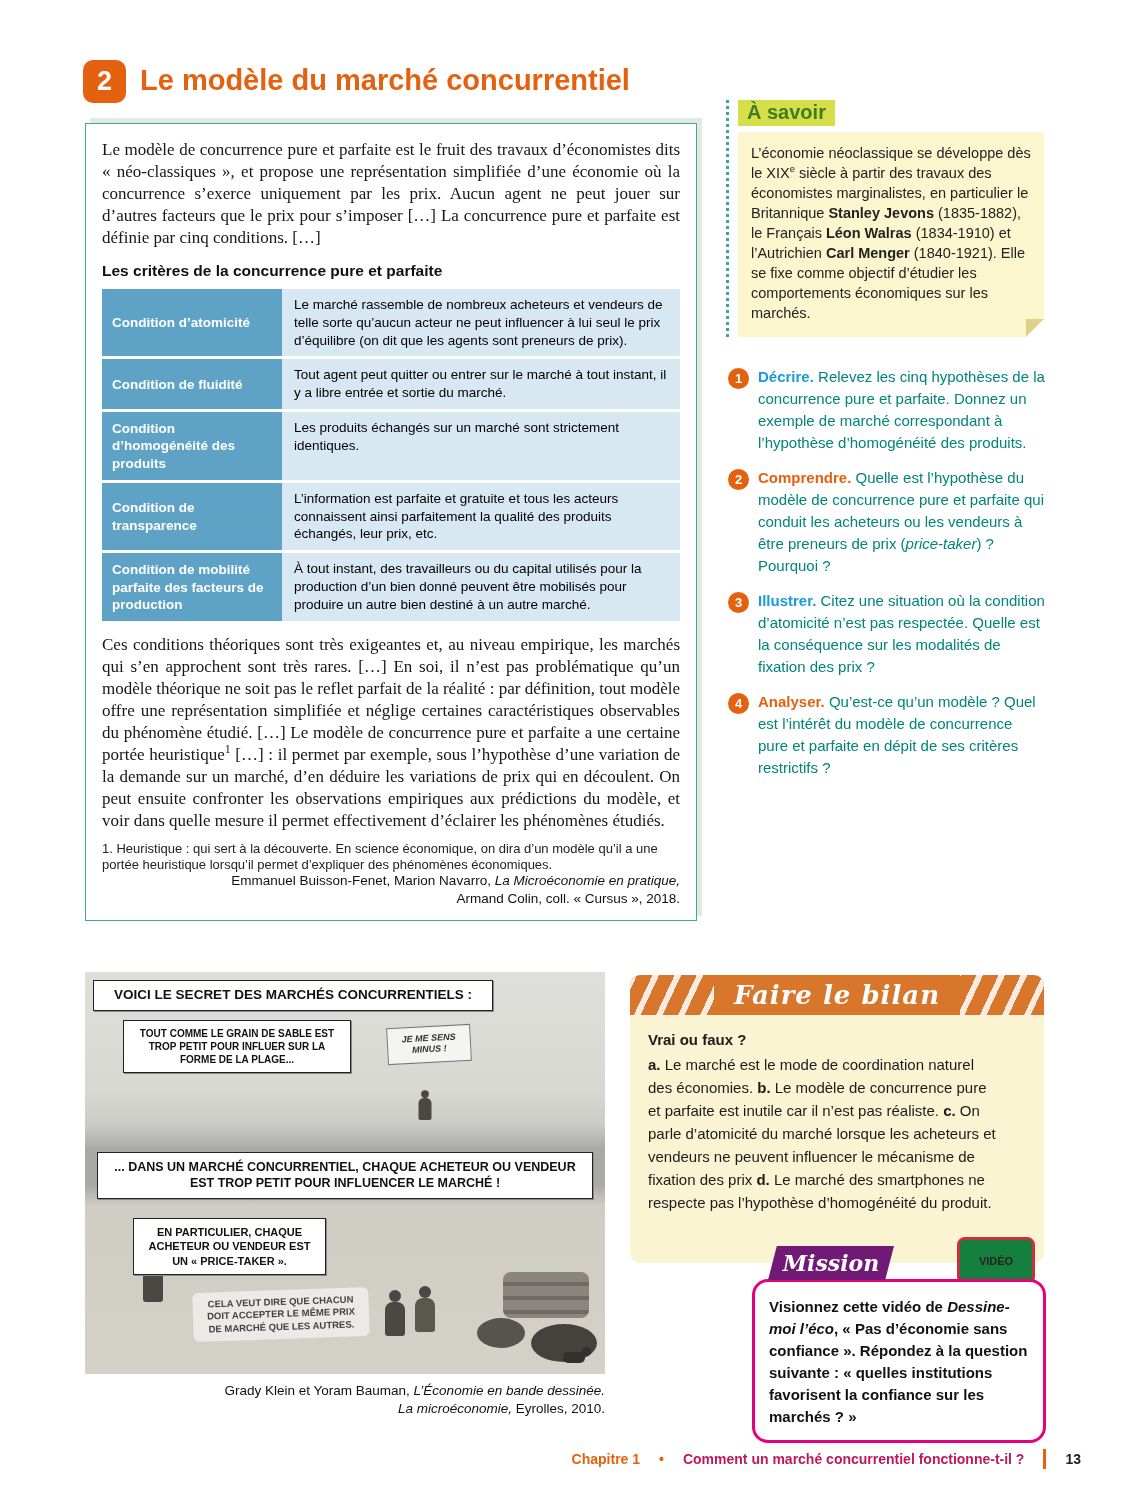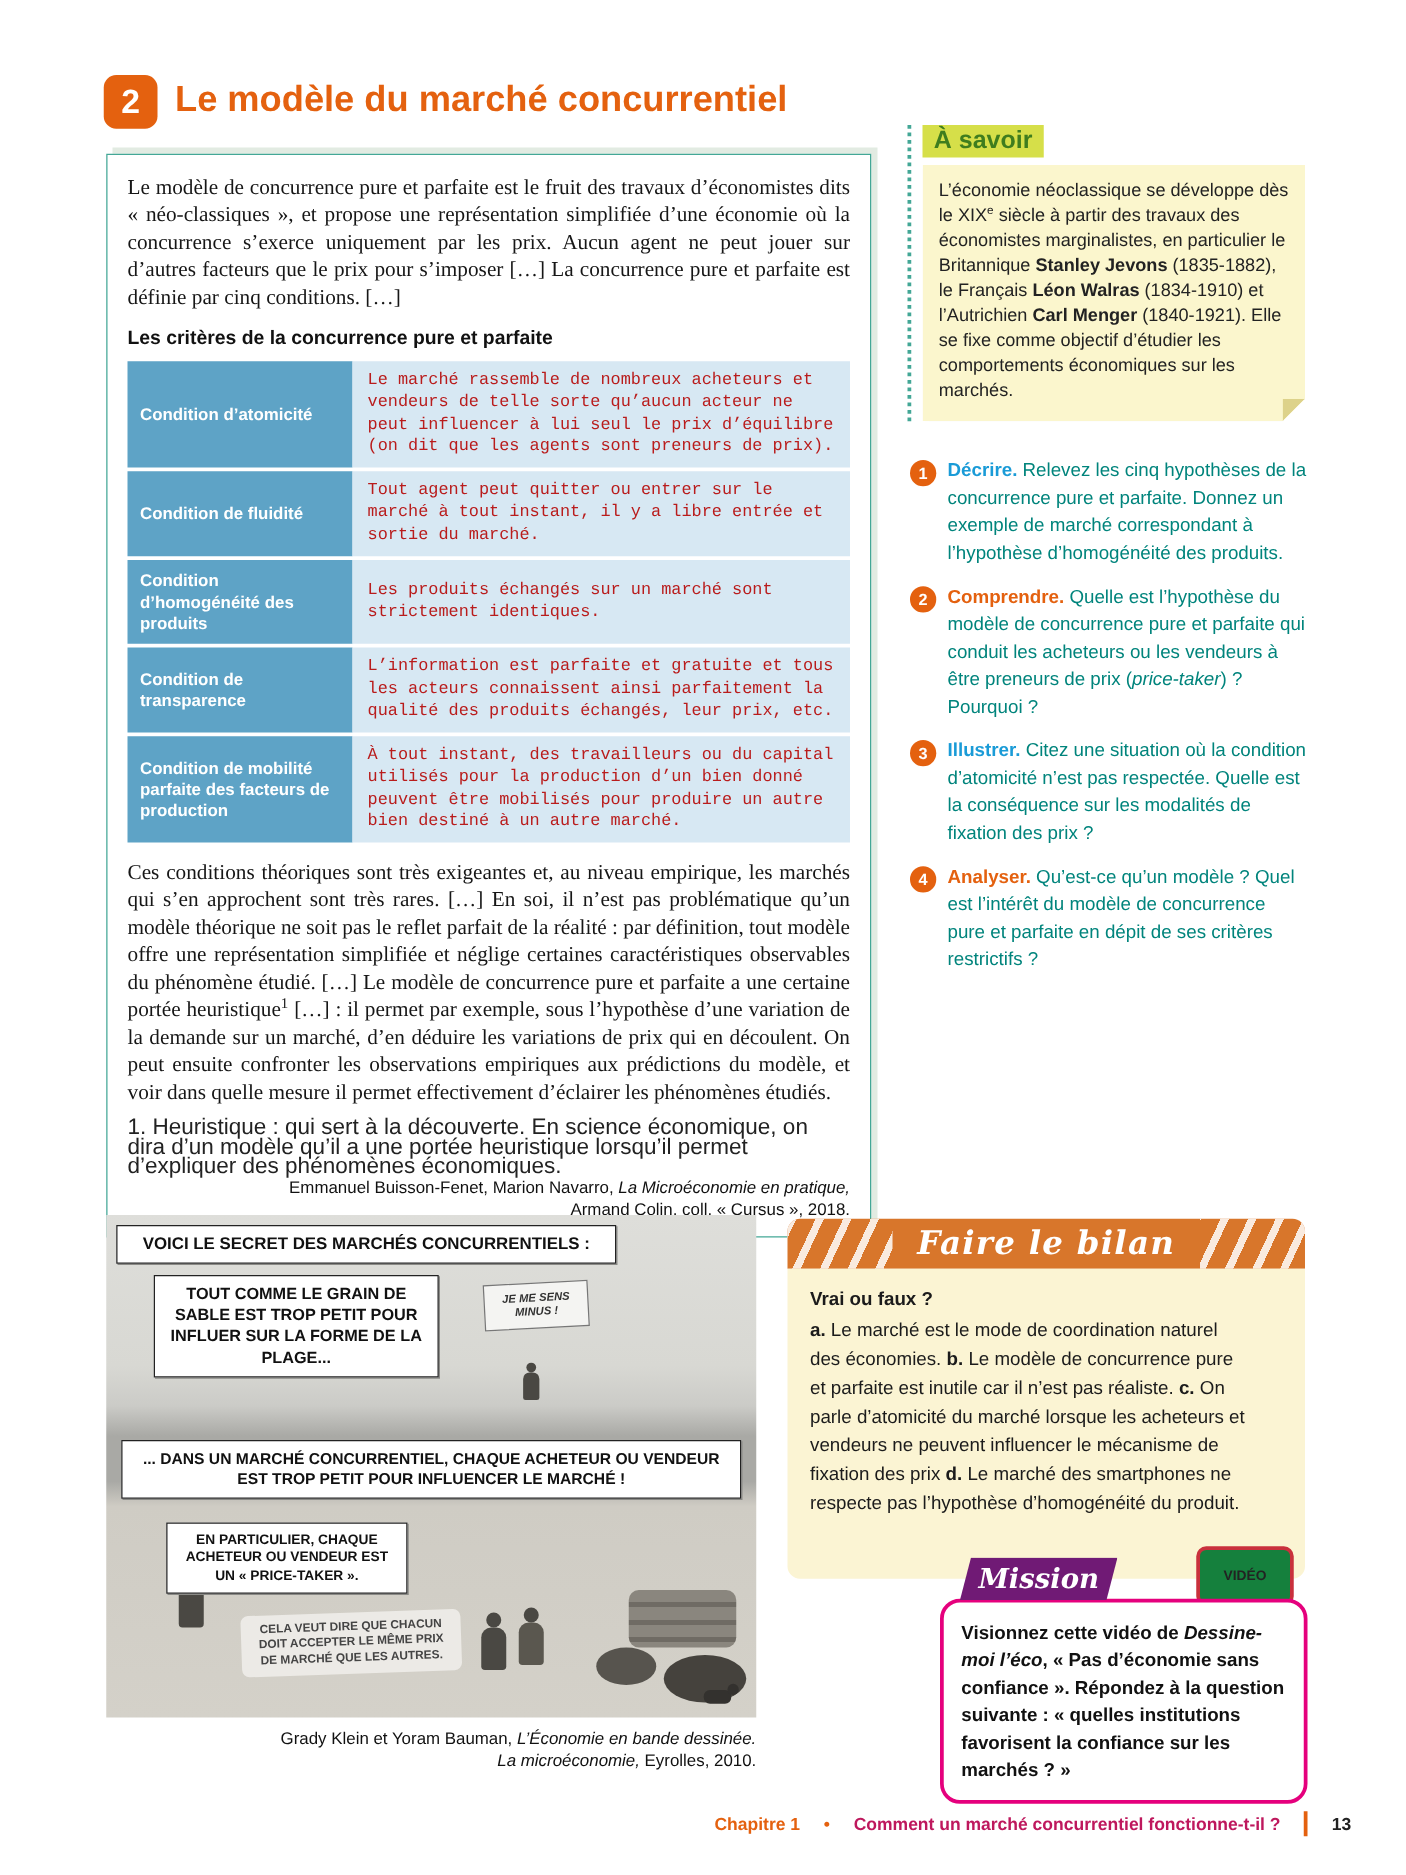--- a/index.html
+++ b/index.html
@@ -14,25 +14,25 @@
 
   
   .main-box{position:absolute;left:85px;top:123px;width:612px;box-sizing:border-box;
             border:1px solid #43a796;background:#fff;padding:15px 16px 12px;
             box-shadow:5px -5px 0 0 #e2ebe2;}
   .serif{font-family:"Liberation Serif",serif;font-size:17px;line-height:22px;text-align:justify;color:#161616;margin:0;}
   .criteria-heading{font-size:15.5px;font-weight:bold;color:#111;margin:13px 0 9px;}
   .crit-row{display:flex;margin-bottom:3px;}
   .crit-term{flex:0 0 180px;box-sizing:border-box;background:#5ea3c6;color:#fff;font-weight:bold;
              font-size:13.5px;line-height:1.28;padding:8px 10px;display:flex;flex-direction:column;justify-content:center;}
-  .crit-def{flex:1;box-sizing:border-box;background:#d7e8f3;color:#b91c1c;font-size:13.5px;line-height:1.32;
-            padding:7px 10px 7px 12px;display:flex;align-items:center;font-family:Liberation Mono, monospace;}
+  .crit-def{flex:1;box-sizing:border-box;background:#d7e8f3;color:#000000;font-size:13.5px;line-height:1.32;
+            padding:7px 10px 7px 12px;display:flex;}
   .para2{margin-top:13px;}
   .para2 sup{font-size:70%;line-height:0;}
-  .footnote{font-size:18px;line-height:15.5px;margin:9px 0 0;color:#222;text-align:left;}
+  .footnote{font-size:13px;line-height:15.5px;margin:9px 0 0;color:#222;text-align:left;}
   .source{margin:0 0 0;text-align:right;font-size:13.5px;line-height:18px;color:#111;}
 
   
   .asavoir-wrap{position:absolute;left:726px;top:100px;width:318px;box-sizing:border-box;
                 border-left:3px dotted #43a796;padding-left:9px;}
   .asavoir-title{margin-bottom:6px;}
   .asavoir-title .hl{display:inline-block;background:#d6df49;color:#3f7d1e;font-weight:bold;
                      font-size:20px;padding:1px 9px 2px;}
   .asavoir-box{position:relative;background:#fbf6cd;padding:11px 13px 14px;font-size:14.5px;line-height:20px;
                color:#222;box-shadow:3px 3px 5px rgba(0,0,0,.18);
@@ -49,21 +49,21 @@
   .qverb{font-weight:bold;}
   .qverb.blue{color:#1a9bd7;}
   .qverb.orange{color:#e4610f;}
 
   
   .comic{position:absolute;left:85px;top:972px;width:520px;height:402px;overflow:hidden;
          background:linear-gradient(180deg,#dededa 0%,#d8d8d3 30%,#cbcbc7 38%,#a9a9a5 44%,#a9a9a5 53%,#cfccc4 58%,#d4d1c9 100%);}
   .sb{position:absolute;background:#fff;border:1.5px solid #222;padding:6px 9px;box-sizing:border-box;
       font-weight:bold;text-align:center;color:#111;box-shadow:1px 1px 0 #8a8a86;}
   .sb1{left:8px;top:8px;width:400px;font-size:13.5px;line-height:1.25;}
-  .sb2{left:38px;top:48px;width:228px;font-size:13px;line-height:1.3;}
+  .sb2{left:38px;top:48px;width:228px;font-size:10px;line-height:1.3;}
   .sb3{left:302px;top:54px;width:84px;font-size:9px;line-height:1.25;font-style:italic;border:1px solid #777;
        background:#f4f4f2;color:#333;box-shadow:none;transform:rotate(-3deg);}
   .sb4{left:12px;top:180px;width:496px;font-size:12.5px;line-height:1.3;}
   .sb5{left:48px;top:246px;width:193px;font-size:11px;line-height:1.3;}
   .sb6{left:108px;top:318px;width:176px;font-size:9.5px;line-height:1.3;background:#eceae6;border:none;
        box-shadow:none;color:#444;border-radius:6px;transform:rotate(-2deg);}
   .person{position:absolute;width:20px;height:34px;background:#4a4843;border-radius:8px 8px 3px 3px;}
   .person::before{content:"";position:absolute;top:-12px;left:4px;width:12px;height:12px;background:#4a4843;border-radius:50%;}
   .p1{left:58px;top:296px;}
   .p2{left:300px;top:330px;}

